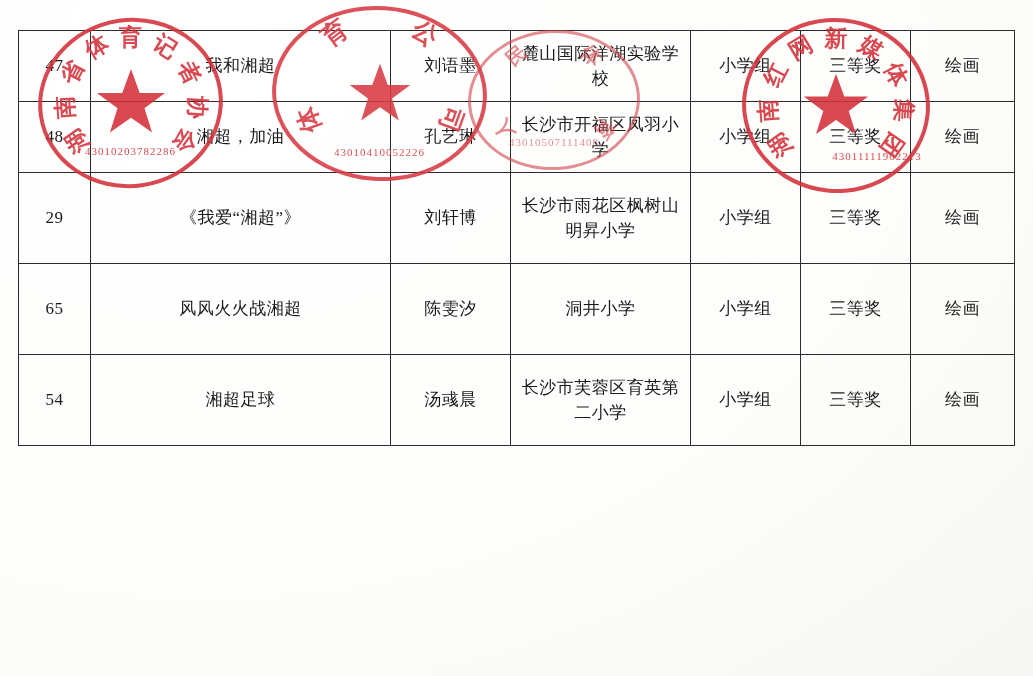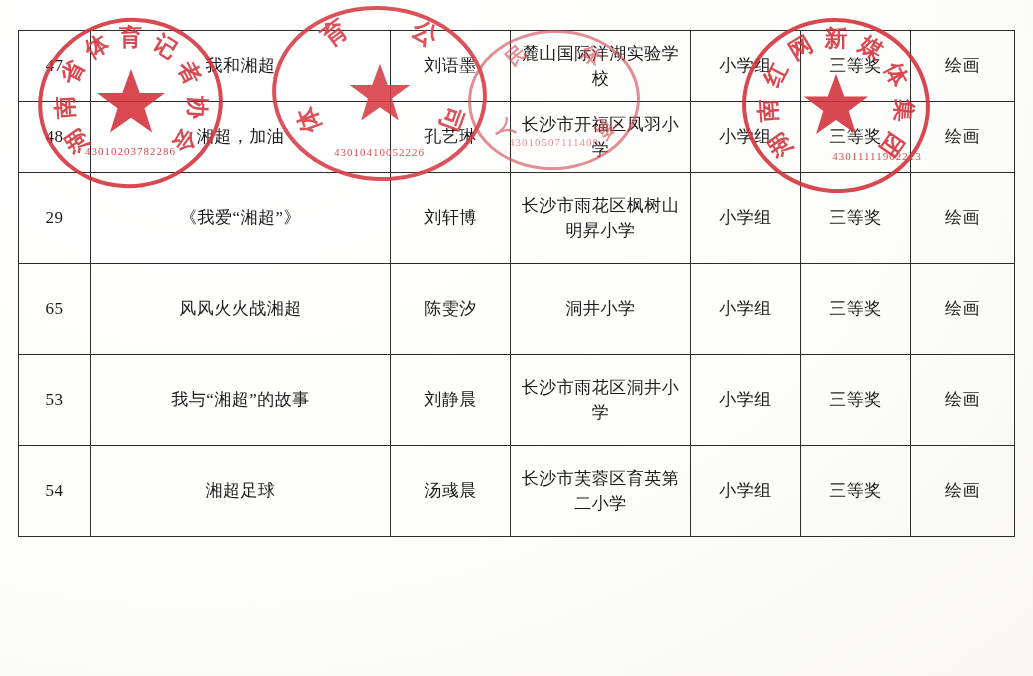--- a/index.html
+++ b/index.html
@@ -190,29 +190,20 @@
       <tr class="row-h-tall">
         <td>65</td>
         <td>风风火火战湘超</td>
         <td>陈雯汐</td>
         <td class="cell-school">洞井小学</td>
         <td>小学组</td>
         <td>三等奖</td>
         <td>绘画</td>
       </tr>
       <tr class="row-h-tall">
-        <td>53</td>
-        <td>我与“湘超”的故事</td>
-        <td>刘静晨</td>
-        <td class="cell-school">长沙市雨花区洞井小学</td>
-        <td>小学组</td>
-        <td>三等奖</td>
-        <td>绘画</td>
-      </tr>
-      <tr class="row-h-tall">
         <td>54</td>
         <td>湘超足球</td>
         <td>汤彧晨</td>
         <td class="cell-school">长沙市芙蓉区育英第二小学</td>
         <td>小学组</td>
         <td>三等奖</td>
         <td>绘画</td>
       </tr>
     </tbody>
   </table>

